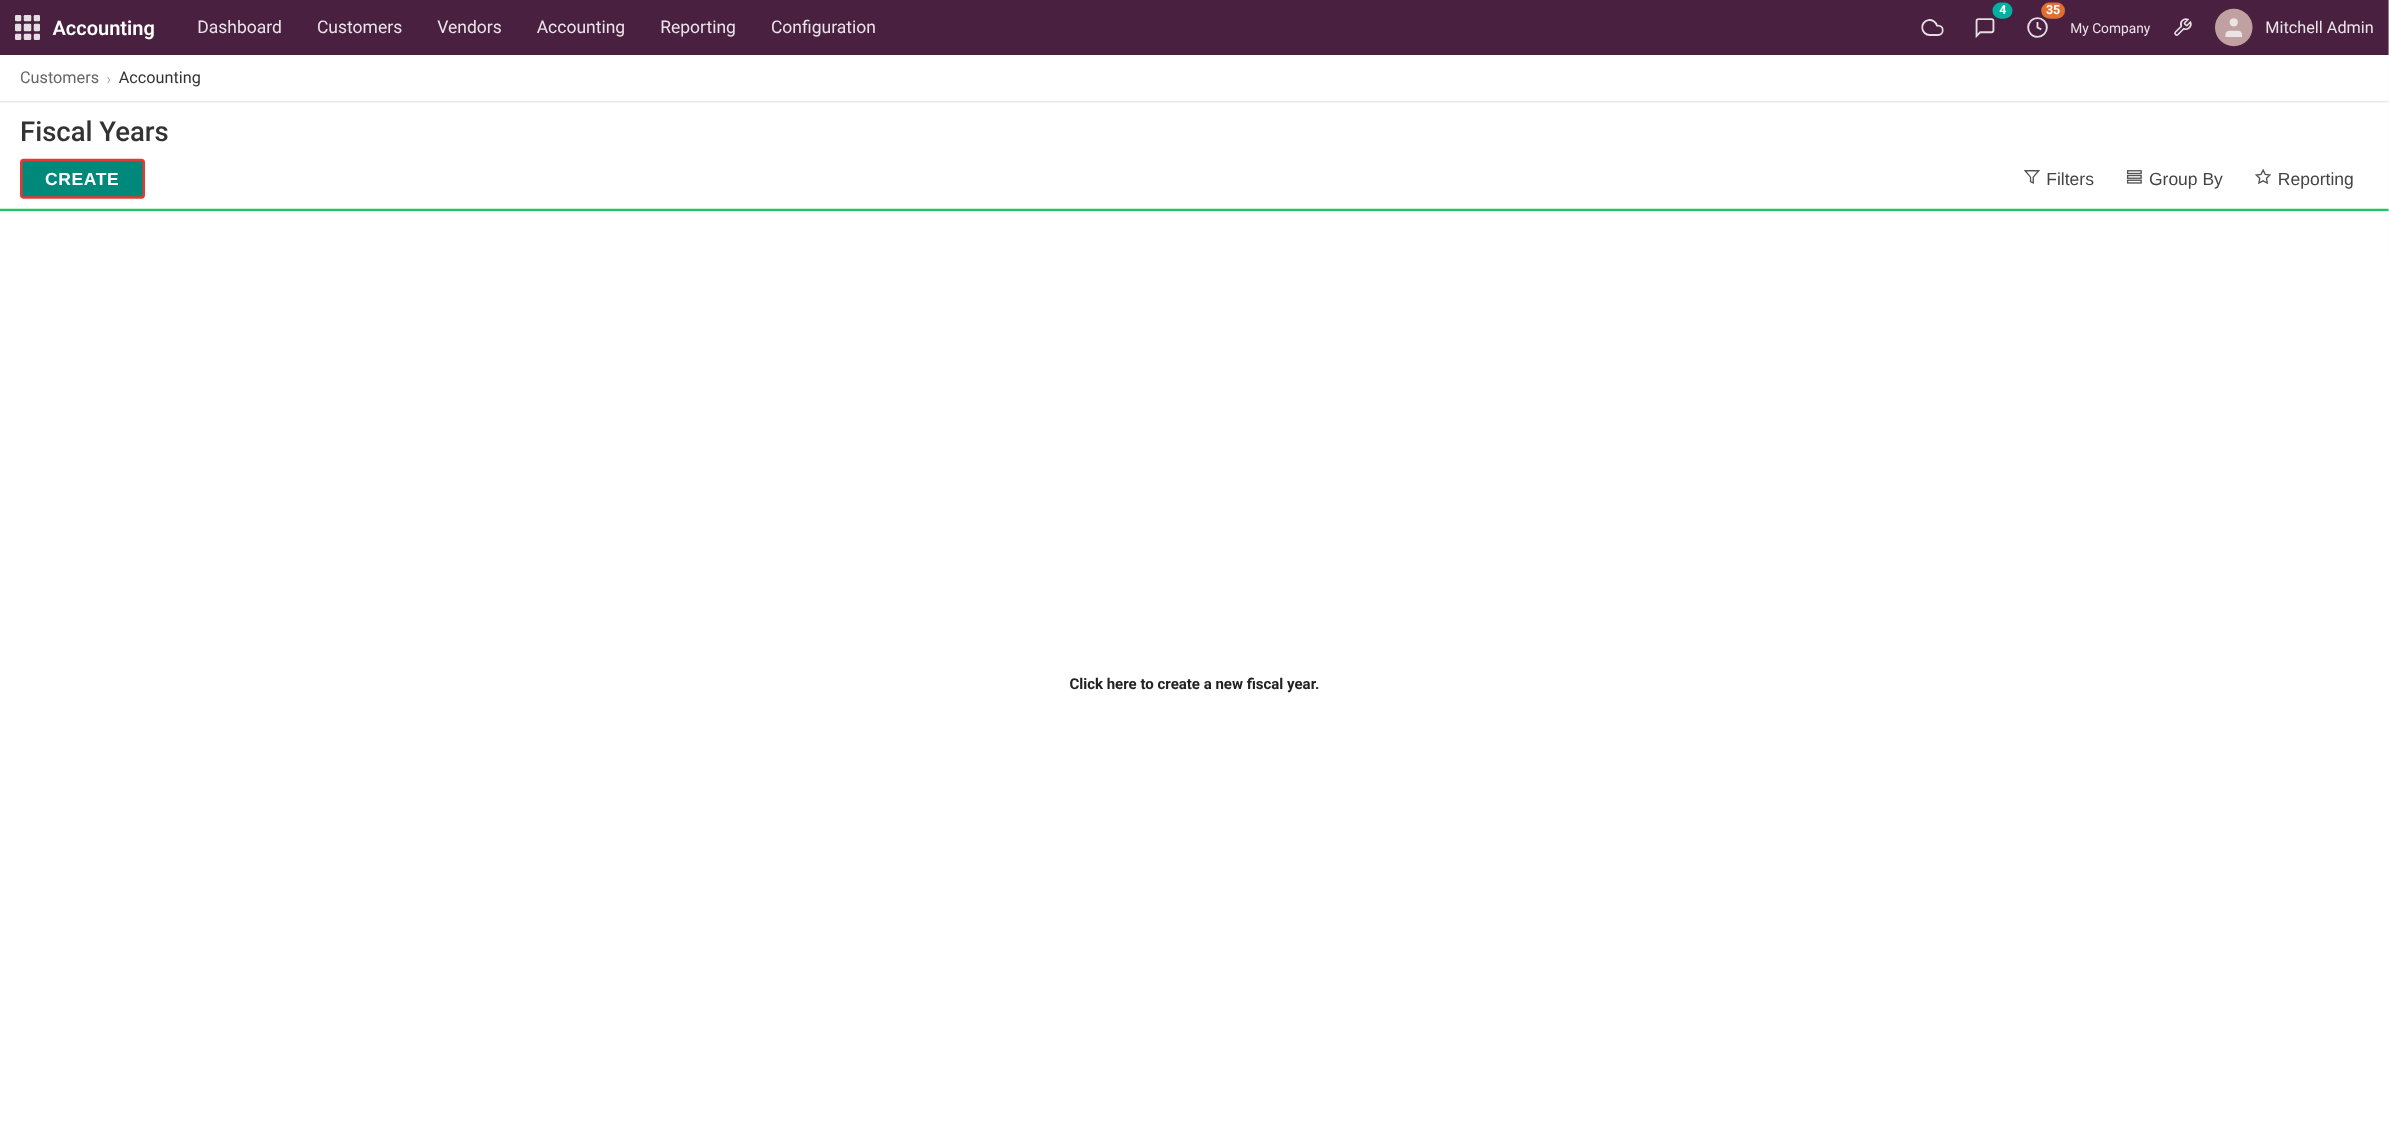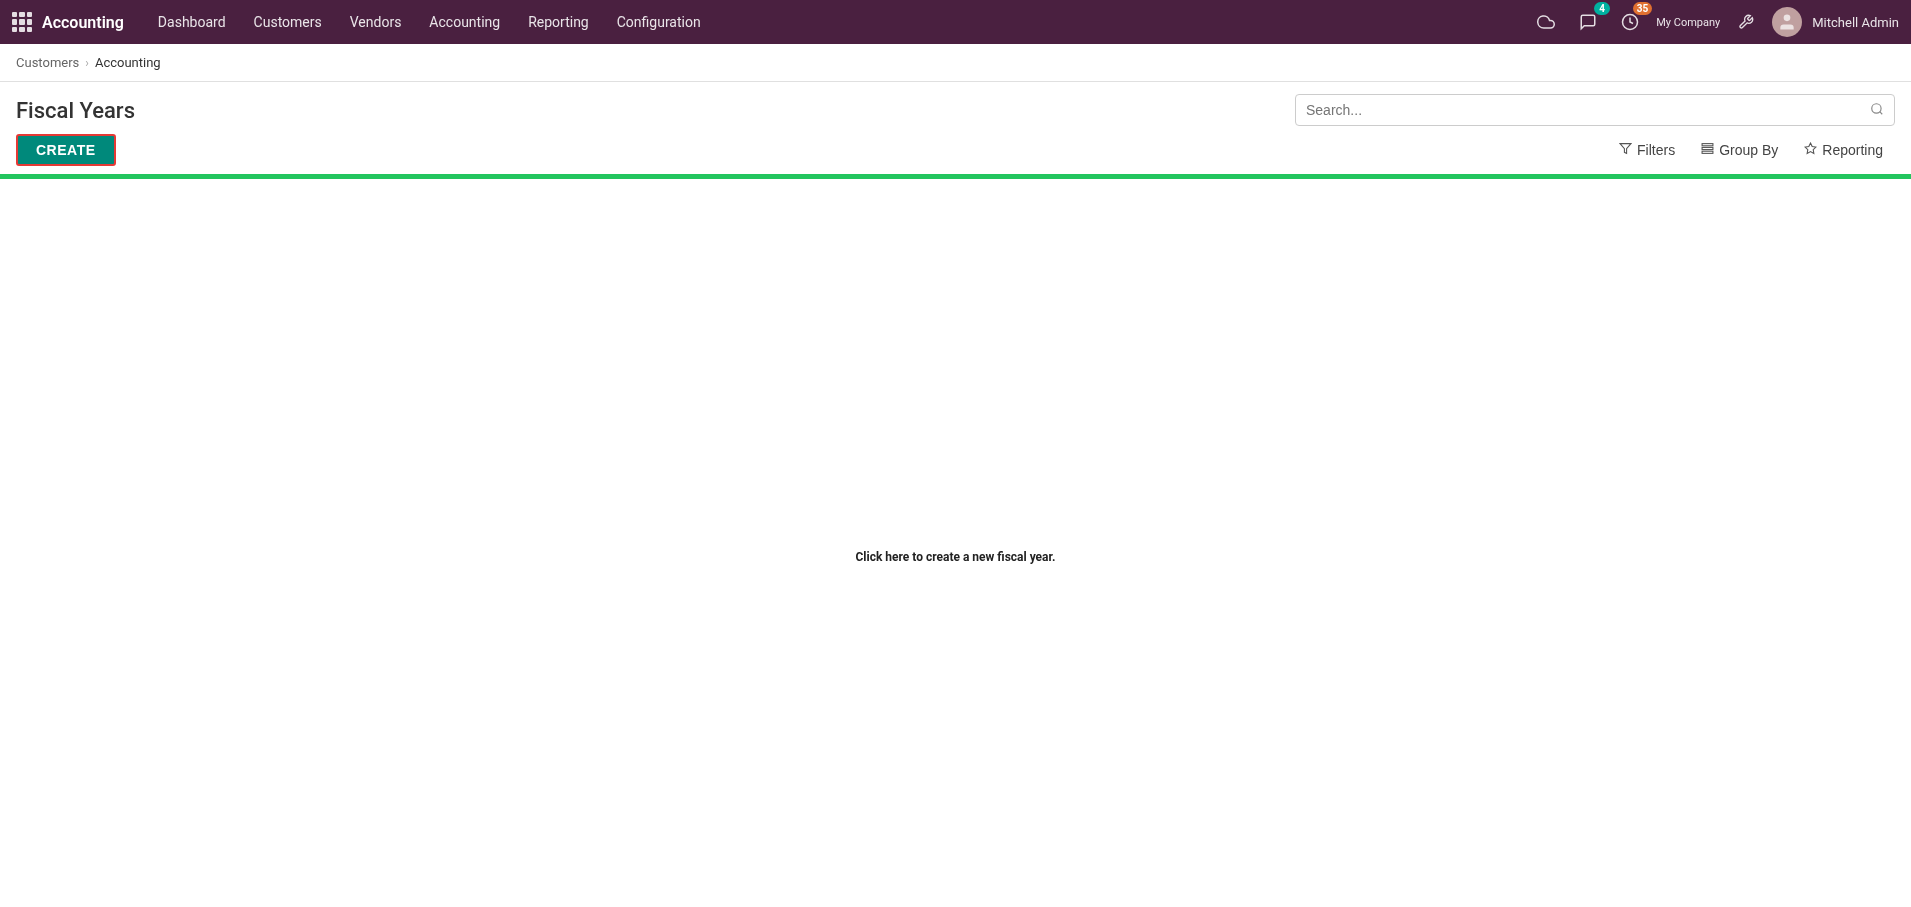--- a/index.html
+++ b/index.html
@@ -77,21 +77,21 @@
     .breadcrumb-item {
       font-size: 13px; color: #666; cursor: pointer;
     }
     .breadcrumb-sep { color: #aaa; font-size: 12px; }
     .breadcrumb-current { font-size: 13px; color: #333; }
 
     
     .page-header {
       background: #fff;
       padding: 12px 16px 0 16px;
-      border-bottom: 5px solid #22c55e;
+      border-bottom: 2px solid #22c55e;
     }
     .page-title-row {
       display: flex; align-items: center; justify-content: space-between;
       margin-bottom: 8px;
     }
     .page-title {
       font-size: 22px; font-weight: 500; color: #333;
     }
     .search-bar {
       display: flex; align-items: center;
@@ -203,29 +203,20 @@
 
 <div class="subheader">
   <span class="breadcrumb-item">Customers</span>
   <span class="breadcrumb-sep">›</span>
   <span class="breadcrumb-current">Accounting</span>
 </div>
 
 <div class="page-header">
   <div class="page-title-row">
     <span class="page-title">Fiscal Years</span>
-    <div class="search-bar">
-      <input type="text" placeholder="Search..." style="">
-      <span class="search-bar-icon">
-        <svg width="14" height="14" viewBox="0 0 24 24" fill="none" stroke="#888" stroke-width="2">
-          <circle cx="11" cy="11" r="8"></circle>
-            <line x1="21" y1="21" x2="16.65" y2="16.65"></line>
-        </svg>
-      </span>
-    </div>
   </div>
   <div class="toolbar-row">
     <button class="btn-create">CREATE</button>
     <div class="filter-controls">
       <button class="filter-btn">
         <span class="filter-icon">
           <svg width="13" height="13" viewBox="0 0 24 24" fill="none" stroke="#555" stroke-width="2">
             <polygon points="22 3 2 3 10 12.46 10 19 14 21 14 12.46 22 3"></polygon>
           </svg>
         </span>

